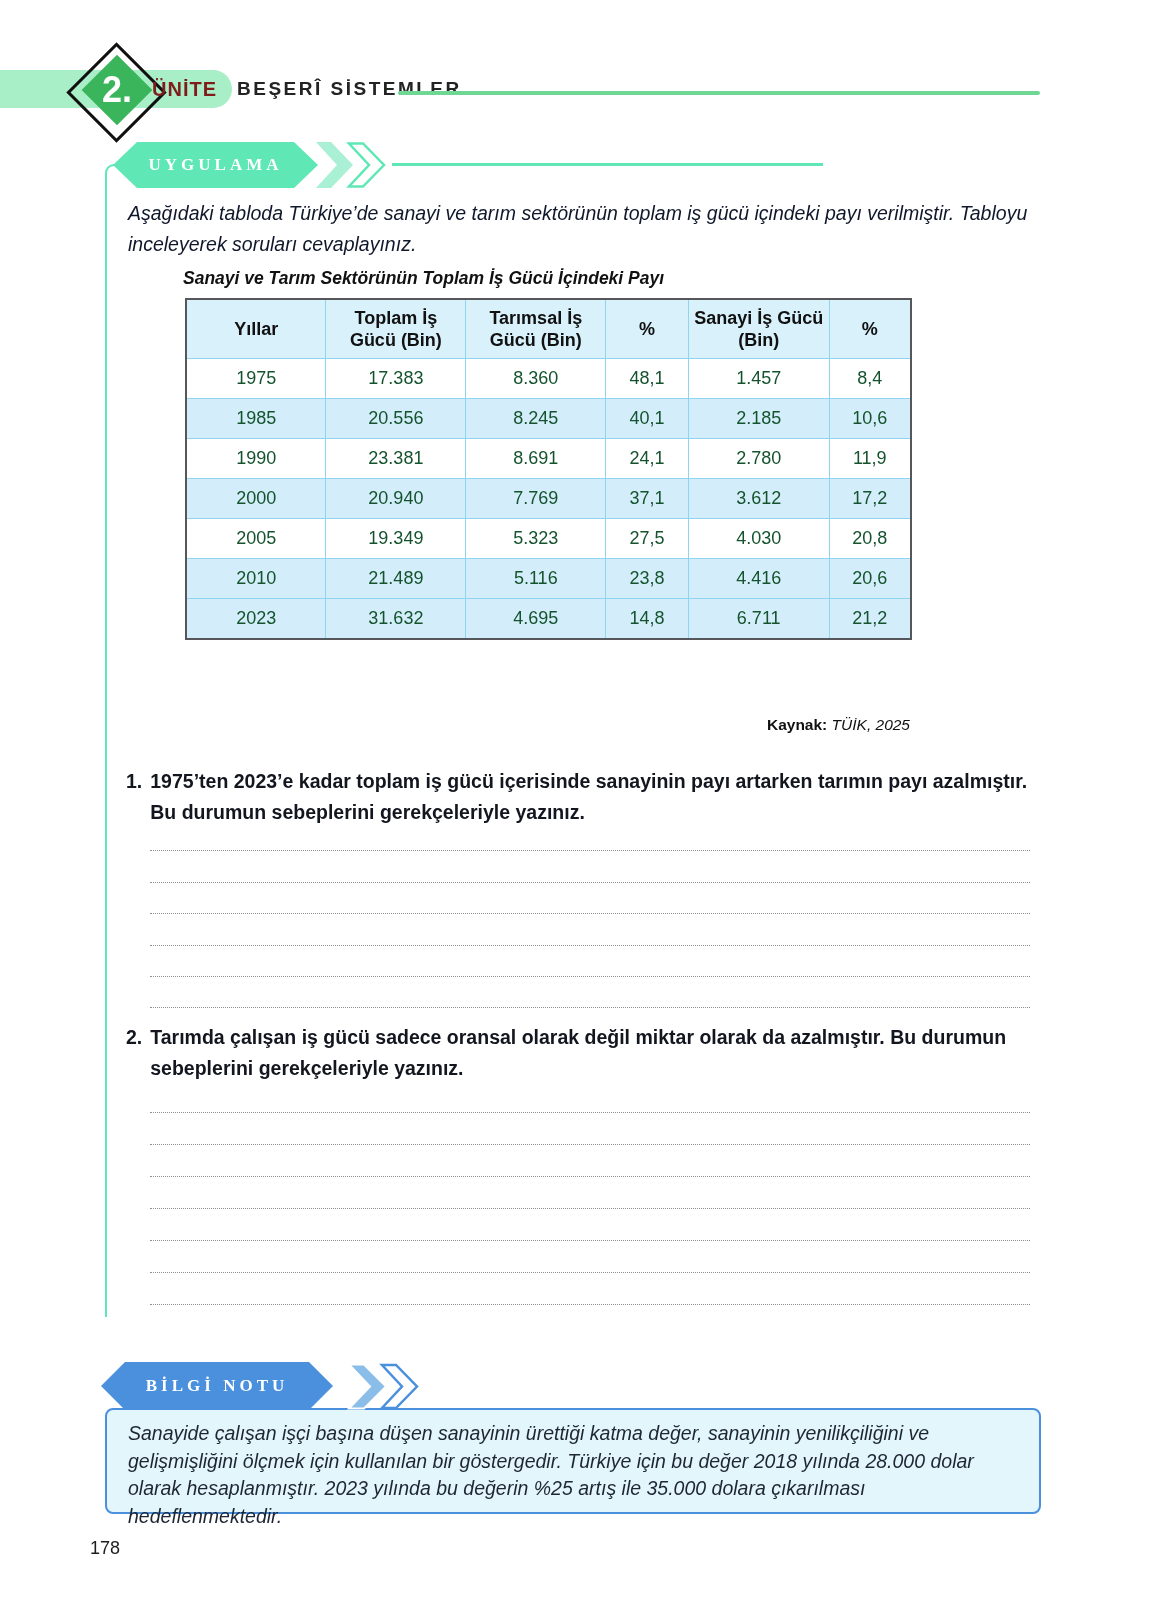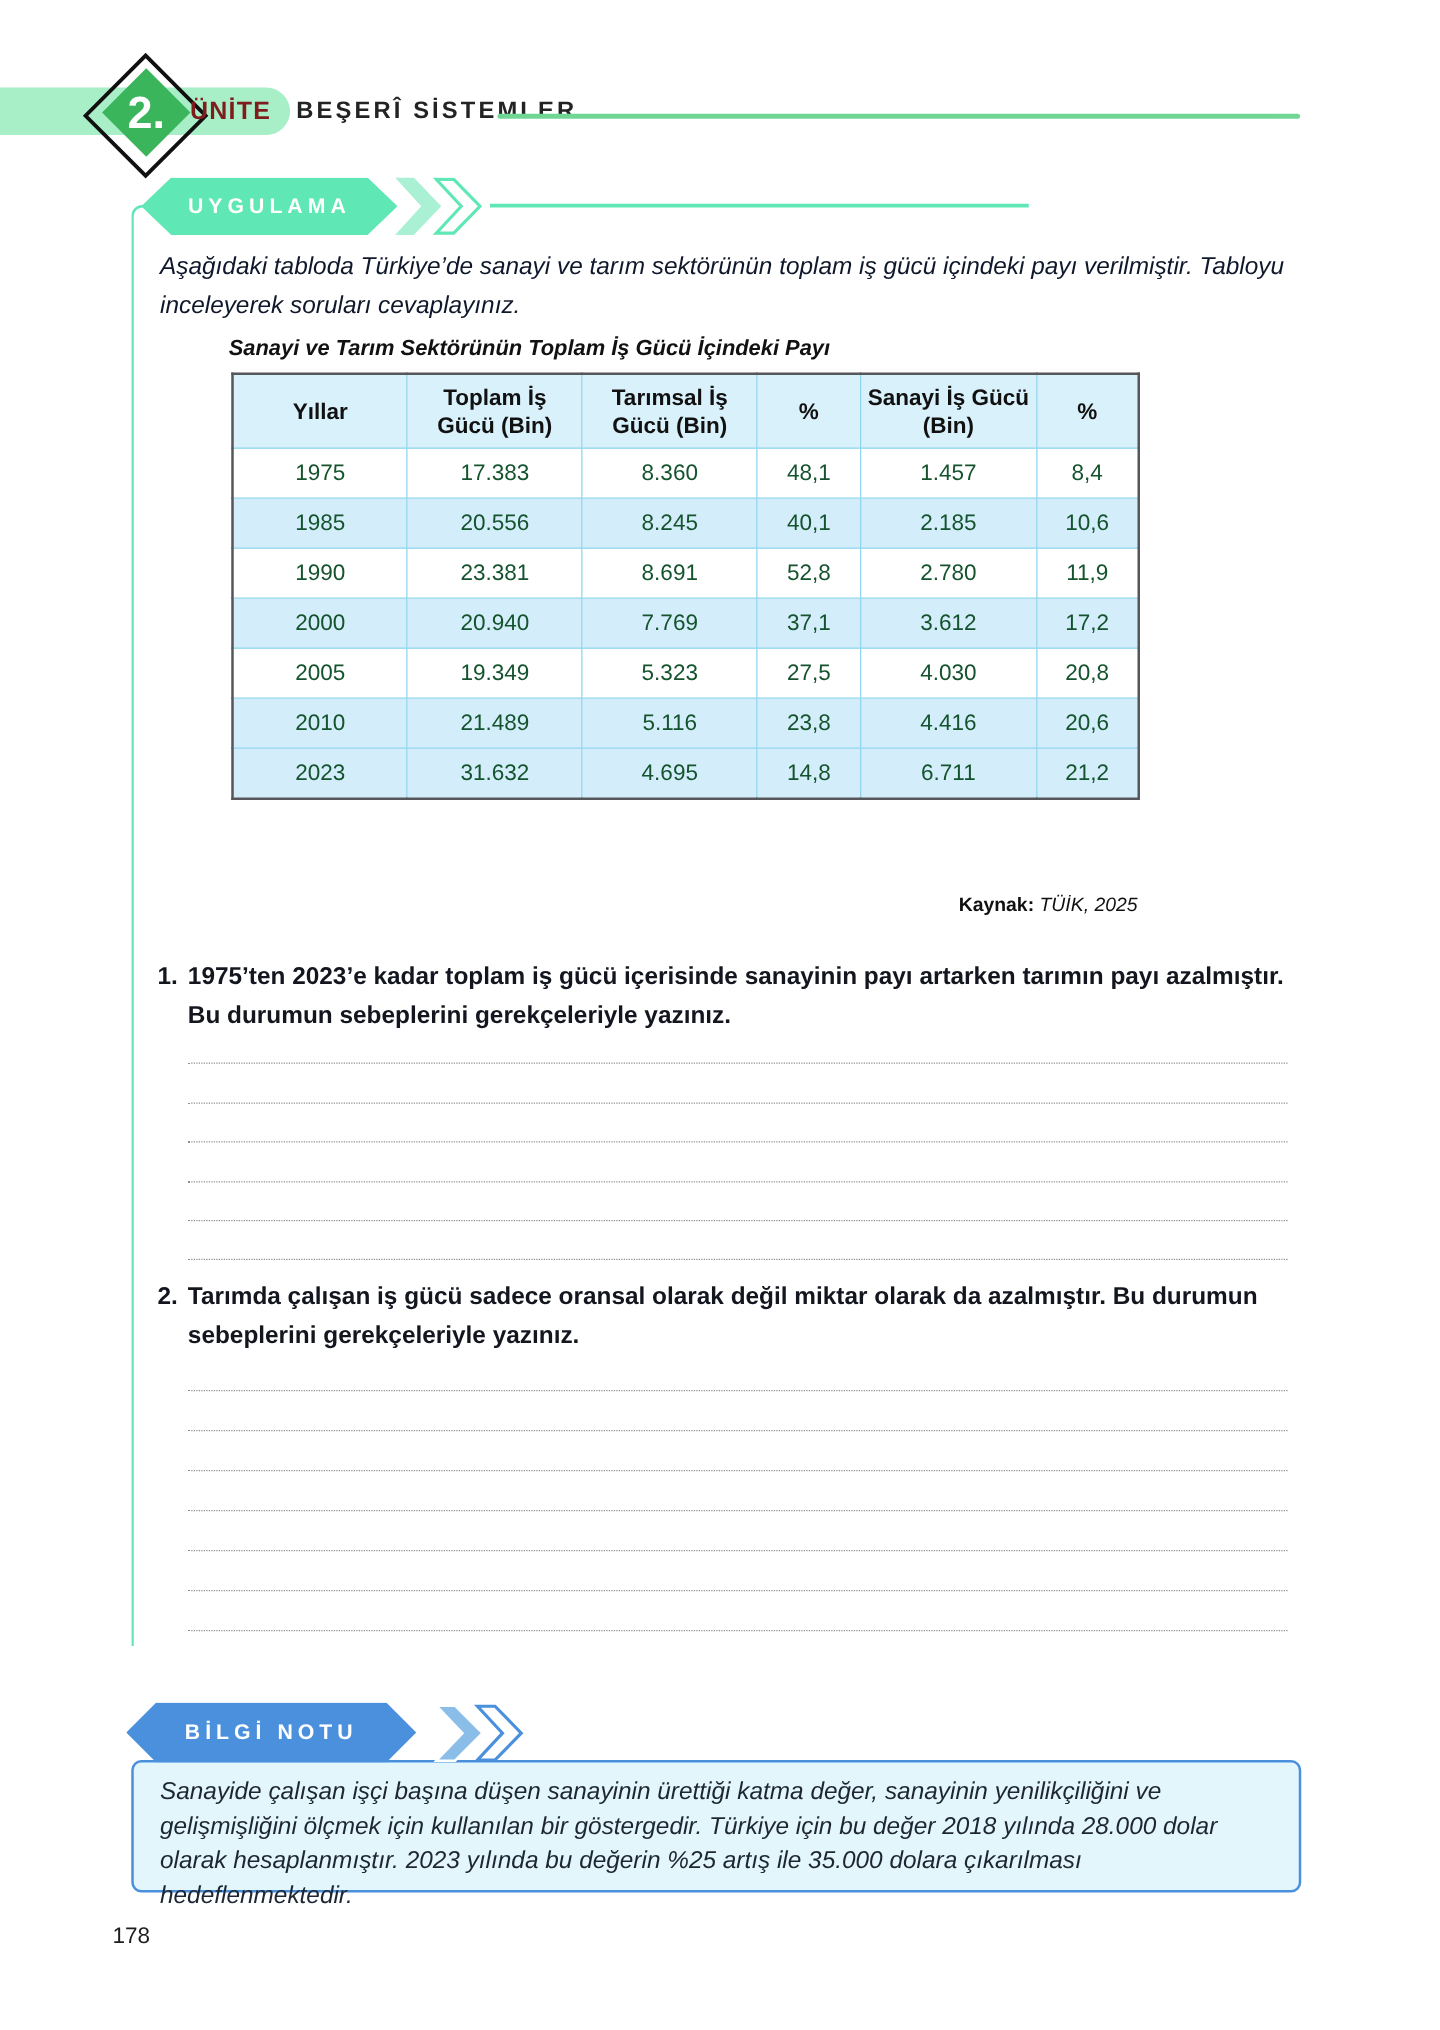--- a/index.html
+++ b/index.html
@@ -19,21 +19,21 @@
     display:flex; align-items:center; justify-content:center;
     color:#ffffff; font-weight:bold; font-size:36px; }
   .unit-label { position:absolute; left:152px; top:70px; height:38px; line-height:38px;
     font-weight:bold; font-size:20px; letter-spacing:1px; color:#7f1d1d; }
   .unit-title { position:absolute; left:237px; top:78px; font-size:19px; font-weight:600;
     letter-spacing:2.5px; color:#232323; }
   .unit-line { position:absolute; left:398px; top:91px; width:642px; height:4px;
     background:#70d694; border-radius:2px; }
   
   .banner { position:absolute; height:46px; display:flex; align-items:center; justify-content:center;
-    font-family:Liberation Sans, sans-serif; font-weight:bold; color:#ffffff;
+    font-family:Liberation Serif, serif; font-weight:bold; color:#ffffff;
     font-size:17px; letter-spacing:4px;
     clip-path:polygon(24px 0%, calc(100% - 24px) 0%, 100% 50%, calc(100% - 24px) 100%, 24px 100%, 0% 50%); }
   .banner-uygulama { left:113px; top:142px; width:205px; background:#5fe7b5; }
   .banner-bilgi { left:101px; top:1362px; width:232px; height:48px; background:#4a90dd; z-index:3; }
   .chevrons { position:absolute; }
   .chevrons-uygulama { left:316px; top:142px; }
   .chevrons-bilgi { left:347px; top:1363px; z-index:3; }
   .mint-hline { position:absolute; left:392px; top:163px; width:431px; height:2.5px; background:#5fe7b5; }
   .frame-uygulama { position:absolute; left:105px; top:164px; width:14px; height:1151px;
     border-left:2px solid #5fe7b5; border-top:2px solid #5fe7b5; border-top-left-radius:9px; }
@@ -138,21 +138,21 @@
           <td>20.556</td>
           <td>8.245</td>
           <td>40,1</td>
           <td>2.185</td>
           <td>10,6</td>
         </tr>
         <tr>
           <td>1990</td>
           <td>23.381</td>
           <td>8.691</td>
-          <td>52,8</td>
+          <td>24,1</td>
           <td>2.780</td>
           <td>11,9</td>
         </tr>
         <tr class="stripe">
           <td>2000</td>
           <td>20.940</td>
           <td>7.769</td>
           <td>37,1</td>
           <td>3.612</td>
           <td>17,2</td>

